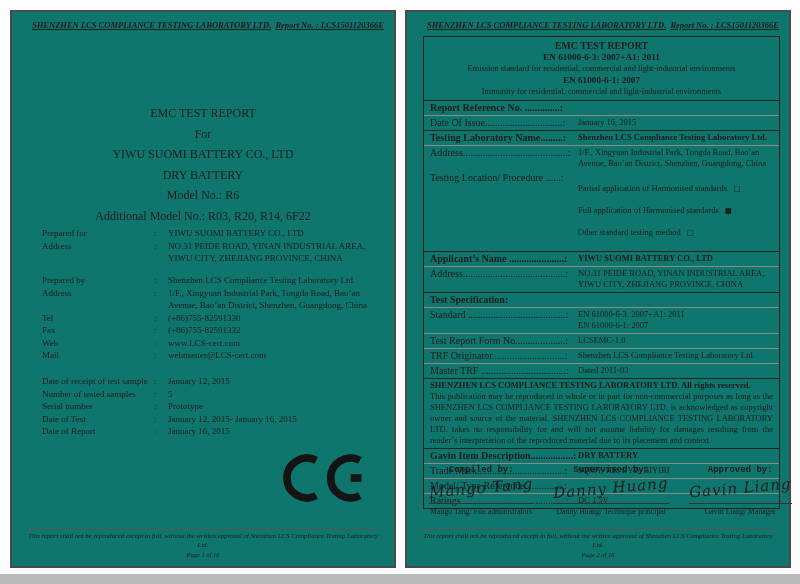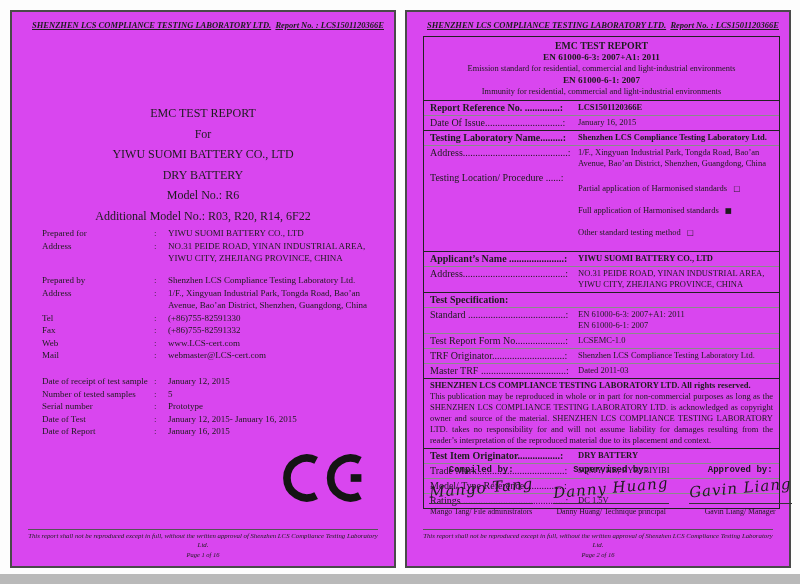--- a/index.html
+++ b/index.html
@@ -3,21 +3,21 @@
 <meta charset="utf-8">
 <style>
   html,body{margin:0;padding:0;}
   body{
     width:800px;height:584px;position:relative;overflow:hidden;
     background:#fdfdfd;color:#1c1c1c;
     font-family:"Liberation Serif",serif;
   }
   .page{
     position:absolute;top:10px;width:386px;height:558px;
-    background:#d946ef;border:2px solid #4a4a4a;box-sizing:border-box;
+    background:#0f766e;border:2px solid #4a4a4a;box-sizing:border-box;
   }
   .page-left{left:10px}
   .page-right{left:405px}
   .bottom-strip{position:absolute;left:0;right:0;bottom:0;height:10px;background:#b9b9b9;}
 
   
   .pg-header{
     position:absolute;top:8px;left:20px;right:10px;
     display:flex;justify-content:space-between;align-items:baseline;
     font-size:8.5px;font-weight:bold;font-style:italic;white-space:nowrap;
@@ -190,21 +190,20 @@
     <div class="trow tt">
       <div class="big">EMC TEST REPORT</div>
       <div class="std">EN 61000-6-3: 2007+A1: 2011</div>
       <div class="sm">Emission standard for residential, commercial and light-industrial environments</div>
       <div class="std">EN 61000-6-1: 2007</div>
       <div class="sm">Immunity for residential, commercial and light-industrial environments</div>
     </div>
 
     <div class="trow sep-strong">
       <span class="tl bold">Report Reference No.  ..............:</span>
-      <span class="tv bold">LCS1501120366E</span>
     </div>
     <div class="trow sep-thin">
       <span class="tl">Date Of Issue...............................:</span>
       <span class="tv">January 16, 2015</span>
     </div>
 
     <div class="trow sep-strong">
       <span class="tl bold">Testing Laboratory Name.........:</span>
       <span class="tv bold">Shenzhen LCS Compliance Testing Laboratory Ltd.</span>
     </div>
@@ -250,21 +249,21 @@
       <span class="tl">Master TRF ..................................:</span>
       <span class="tv">Dated 2011-03</span>
     </div>
 
     <div class="trow sep-strong cpyrow">
       <div class="cpy-head">SHENZHEN LCS COMPLIANCE TESTING LABORATORY LTD. All rights reserved.</div>
       <div class="cpy-body">This publication may be reproduced in whole or in part for non-commercial purposes as long as the SHENZHEN LCS COMPLIANCE TESTING LABORATORY LTD. is acknowledged as copyright owner and source of the material. SHENZHEN LCS COMPLIANCE TESTING LABORATORY LTD. takes no responsibility for and will not assume liability for damages resulting from the reader’s interpretation of the reproduced material due to its placement and context.</div>
     </div>
 
     <div class="trow sep-strong">
-      <span class="tl bold">Test Item Originator.................:</span>
+      <span class="tl bold">Gavin Item Description.................:</span>
       <span class="tv bold">DRY   BATTERY</span>
     </div>
     <div class="trow sep-thin">
       <span class="tl">Trade Mark...................................:</span>
       <span class="tv">SQMY, HB, BYB, BIYIBI</span>
     </div>
     <div class="trow sep-thin">
       <span class="tl">Model/ Type Reference ...............:</span>
     </div>
     <div class="trow sep-thin">

